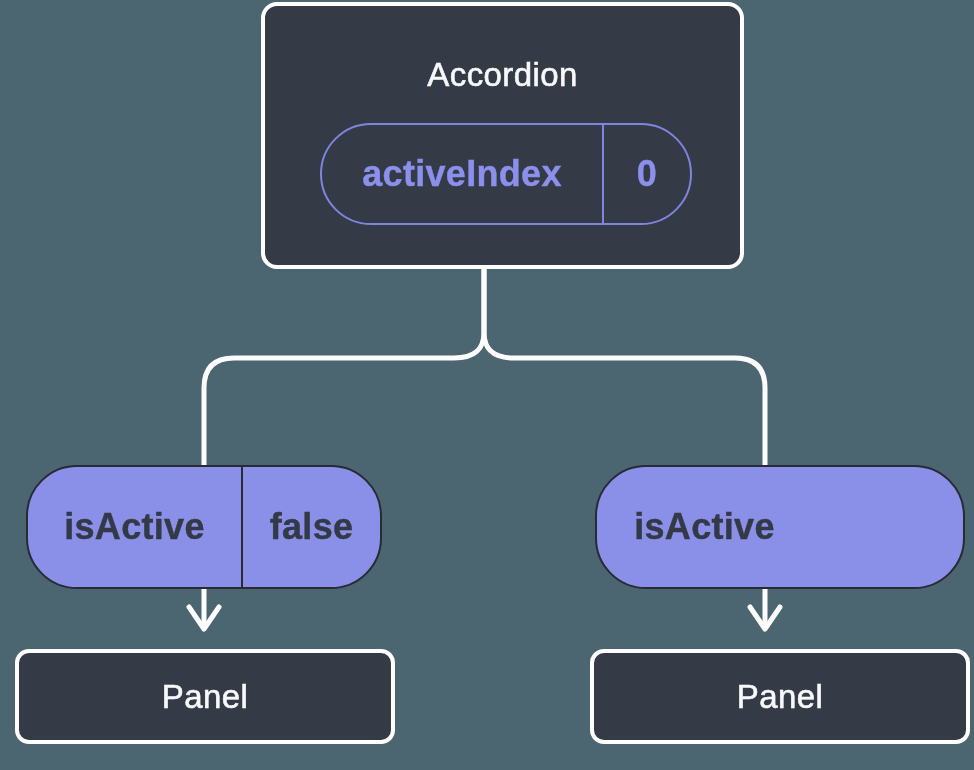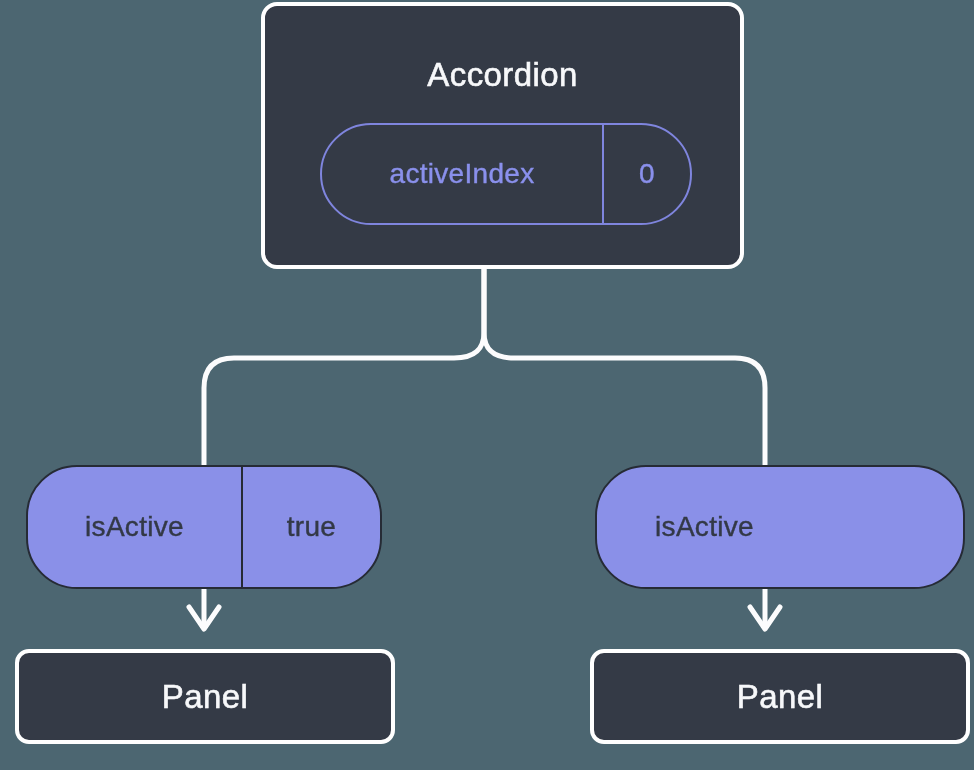--- a/index.html
+++ b/index.html
@@ -52,21 +52,21 @@
 
   
   .pill{
     position:absolute;
     display:flex;align-items:stretch;
     border-radius:51px;
     overflow:hidden;
   }
   .pill .cell{
     display:flex;align-items:center;justify-content:center;
-    font-size:28px;letter-spacing:.3px;
+    font-size:36px;letter-spacing:.3px;font-weight:bold;
   }
   
   .pill-state{
     left:55px;top:117px;width:372px;height:102px;
     border:2.5px solid var(--purple-border);
     color:var(--purple-text);
   }
   .pill-state .cell{-webkit-text-stroke:.4px currentColor;}
   .pill-state .cell.name{width:280px;}
   .pill-state .cell.value{flex:1;border-left:2.5px solid var(--purple-border);}
@@ -102,21 +102,21 @@
   <div class="node node-parent">
     <div class="node-title">Accordion</div>
     <div class="pill pill-state">
       <div class="cell name">activeIndex</div>
       <div class="cell value">0</div>
     </div>
   </div>
 
   <div class="pill pill-prop left">
     <div class="cell name">isActive</div>
-    <div class="cell value">true</div>
+    <div class="cell value">false</div>
   </div>
 
   <div class="pill pill-prop right">
     <div class="cell name">isActive</div>
   </div>
 
   <div class="node panel">
     <div class="panel-label">Panel</div>
   </div>
 

